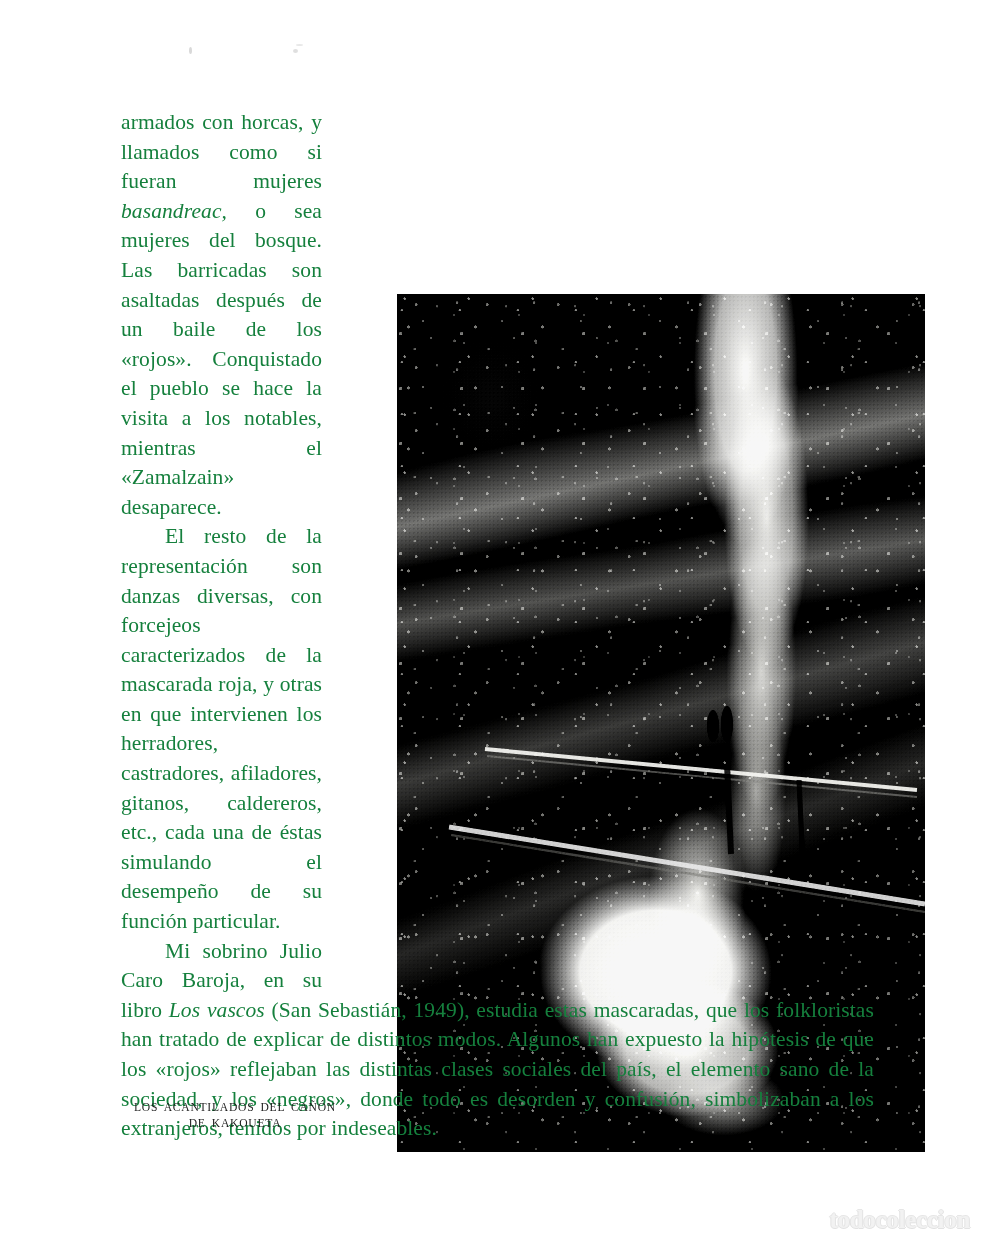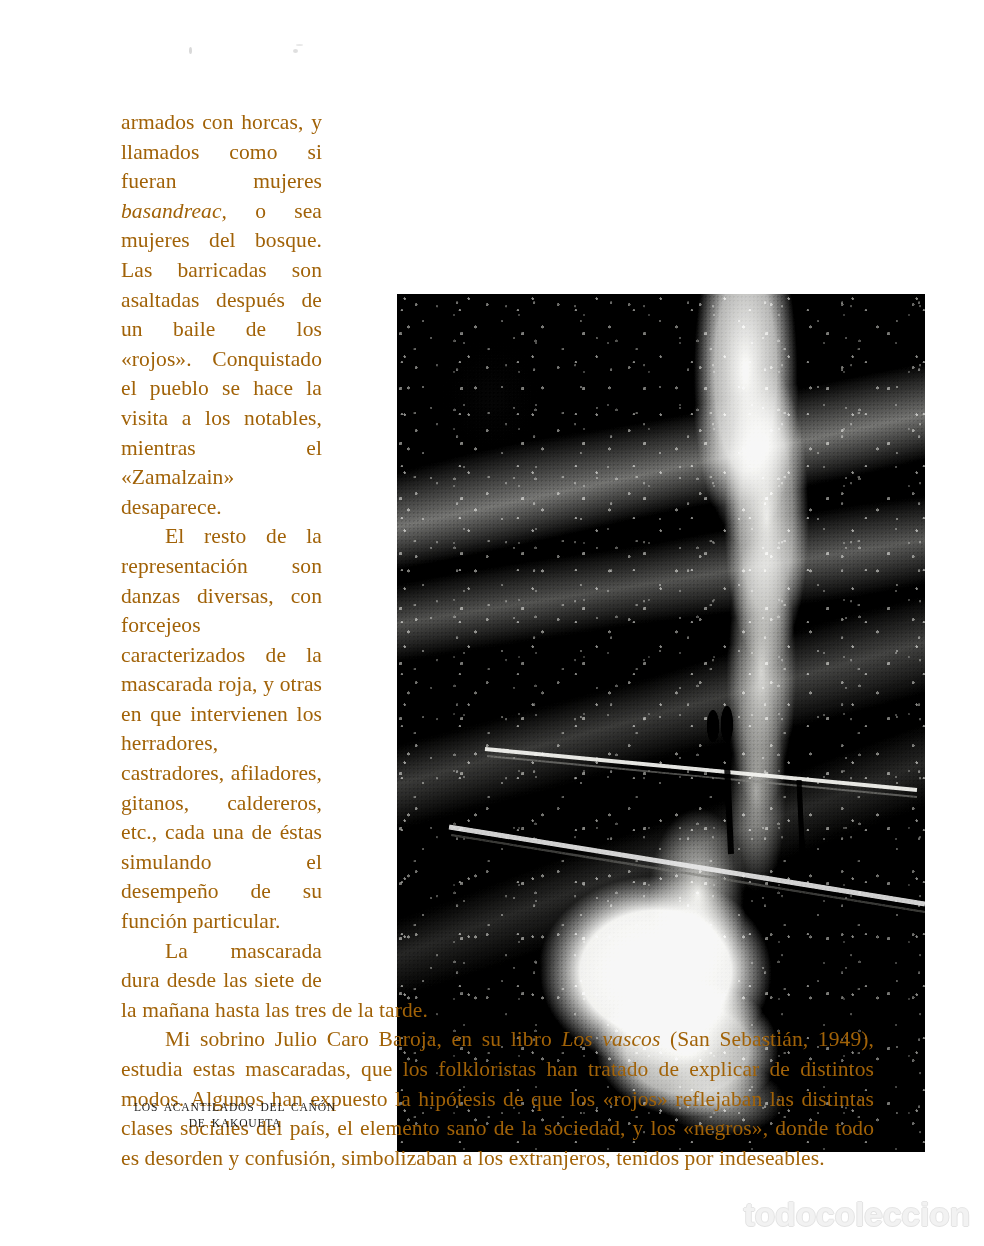--- a/index.html
+++ b/index.html
@@ -35,21 +35,21 @@
     position: absolute;
     left: 121px;
     top: 108px;
     width: 753px;
   }
 
   p {
     margin: 0;
     font-size: 21.5px;
     line-height: 29.6px;
-    color: #a16207;
+    color: #15803d;
     text-align: justify;
     text-justify: inter-word;
     -webkit-hyphens: none;
     hyphens: none;
     letter-spacing: .1px;
   }
   p.indent { text-indent: 2.05em; }
 
   
   #photo-float {
@@ -169,23 +169,23 @@
     word-spacing: 2.5px;
     color: #1d1d1d;
   }
   #caption .cap-line { display: block; white-space: nowrap; }
 
   
   #watermark {
     position: absolute;
     right: 14px;
     bottom: 12px;
-    font-family: Liberation Sans, sans-serif;
+    font-family: Liberation Serif, serif;
     font-weight: bold;
-    font-size: 34px;
+    font-size: 25px;
     letter-spacing: -.3px;
     color: #f2f2f2;
     text-shadow: 0 1px 0 #e2e2e2, 0 -1px 0 #e6e6e6, 1px 0 0 #e4e4e4, -1px 0 0 #e4e4e4;
     user-select: none;
   }
 </style>
 </head>
 <body>
 
 <div id="page">
@@ -220,21 +220,20 @@
   </figure>
 
   <div id="textblock">
 
     <div id="photo-float"></div>
 
     <p><span>armados con horcas, y llamados como si fueran mujeres </span><em>basandreac,</em><span> o sea mujeres del bosque. Las barricadas son asaltadas después de un baile de los «rojos». Conquistado el pueblo se hace la visita a los notables, mientras el «Zamalzain» desaparece.</span></p>
 
     <p class="indent">El resto de la representación son danzas diversas, con forcejeos caracterizados de la mascarada roja, y otras en que intervienen los herradores, castradores, afiladores, gitanos, caldereros, etc., cada una de éstas simulando el desempeño de su función particular.</p>
 
-    <p class="indent">La mascarada dura desde las siete de la mañana hasta las tres de la tarde.</p>
 
     <p class="indent"><span>Mi sobrino Julio Caro Baroja, en su libro </span><em>Los vascos</em><span> (San Sebastián, 1949), estudia estas mascaradas, que los folkloristas han tratado de explicar de distintos modos. Algunos han expuesto la hipótesis de que los «rojos» reflejaban las distintas clases sociales del país, el elemento sano de la sociedad, y los «negros», donde todo es desorden y confusión, simbolizaban a los extranjeros, tenidos por indeseables.</span></p>
 
   </div>
 
   <figcaption id="caption">
     <span class="cap-line">LOS ACANTILADOS DEL CAÑÓN</span>
     <span class="cap-line">DE KAKOUETA</span>
   </figcaption>
 

